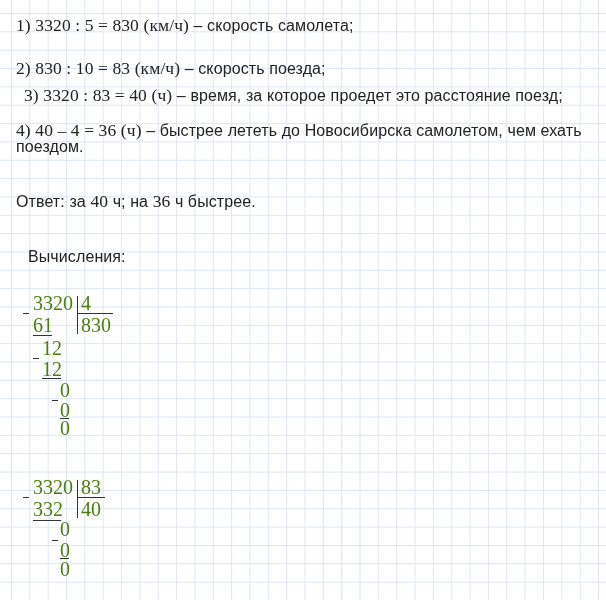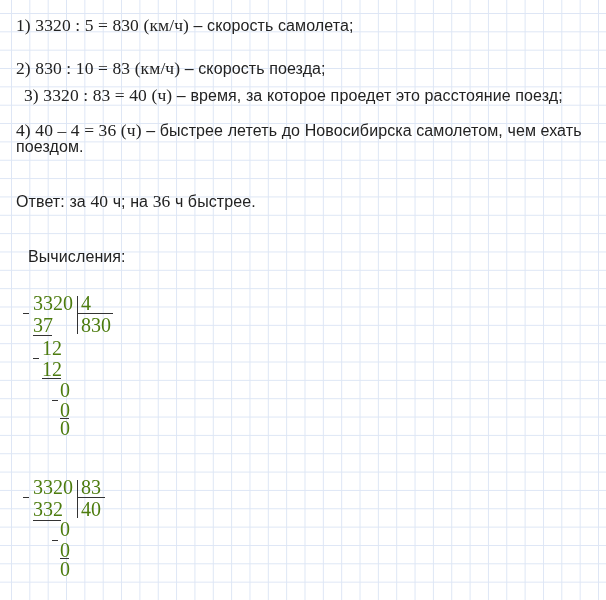--- a/index.html
+++ b/index.html
@@ -115,21 +115,21 @@
 
 <div class="line" style="top:247px;margin-left:12px;">Вычисления:</div>
 
 <div class="division" style="left:0; top:0;">
   <span class="d-num" style="left:33px; top:294px;">3320</span>
   <span class="d-minus" style="left:23px; top:313px;"></span>
   <span class="d-vbar" style="left:77px; top:296px; height:38px;"></span>
   <span class="d-num" style="left:81px; top:294px;">4</span>
   <span class="d-uline" style="left:77px; top:313px; width:36px;"></span>
   <span class="d-num" style="left:81px; top:316px;">830</span>
-  <span class="d-num" style="left:33px; top:316px;">37</span>
+  <span class="d-num" style="left:33px; top:316px;">61</span>
   <span class="d-uline" style="left:33px; top:335px; width:19px;"></span>
   <span class="d-num" style="left:42px; top:339px;">12</span>
   <span class="d-minus" style="left:33px; top:358px;"></span>
   <span class="d-num" style="left:42px; top:360px;">12</span>
   <span class="d-uline" style="left:42px; top:378px; width:19px;"></span>
   <span class="d-num" style="left:60px; top:381px;">0</span>
   <span class="d-minus" style="left:52px; top:400px;"></span>
   <span class="d-num" style="left:60px; top:401px;">0</span>
   <span class="d-uline" style="left:60px; top:418px; width:9px;"></span>
   <span class="d-num" style="left:60px; top:419px;">0</span>

